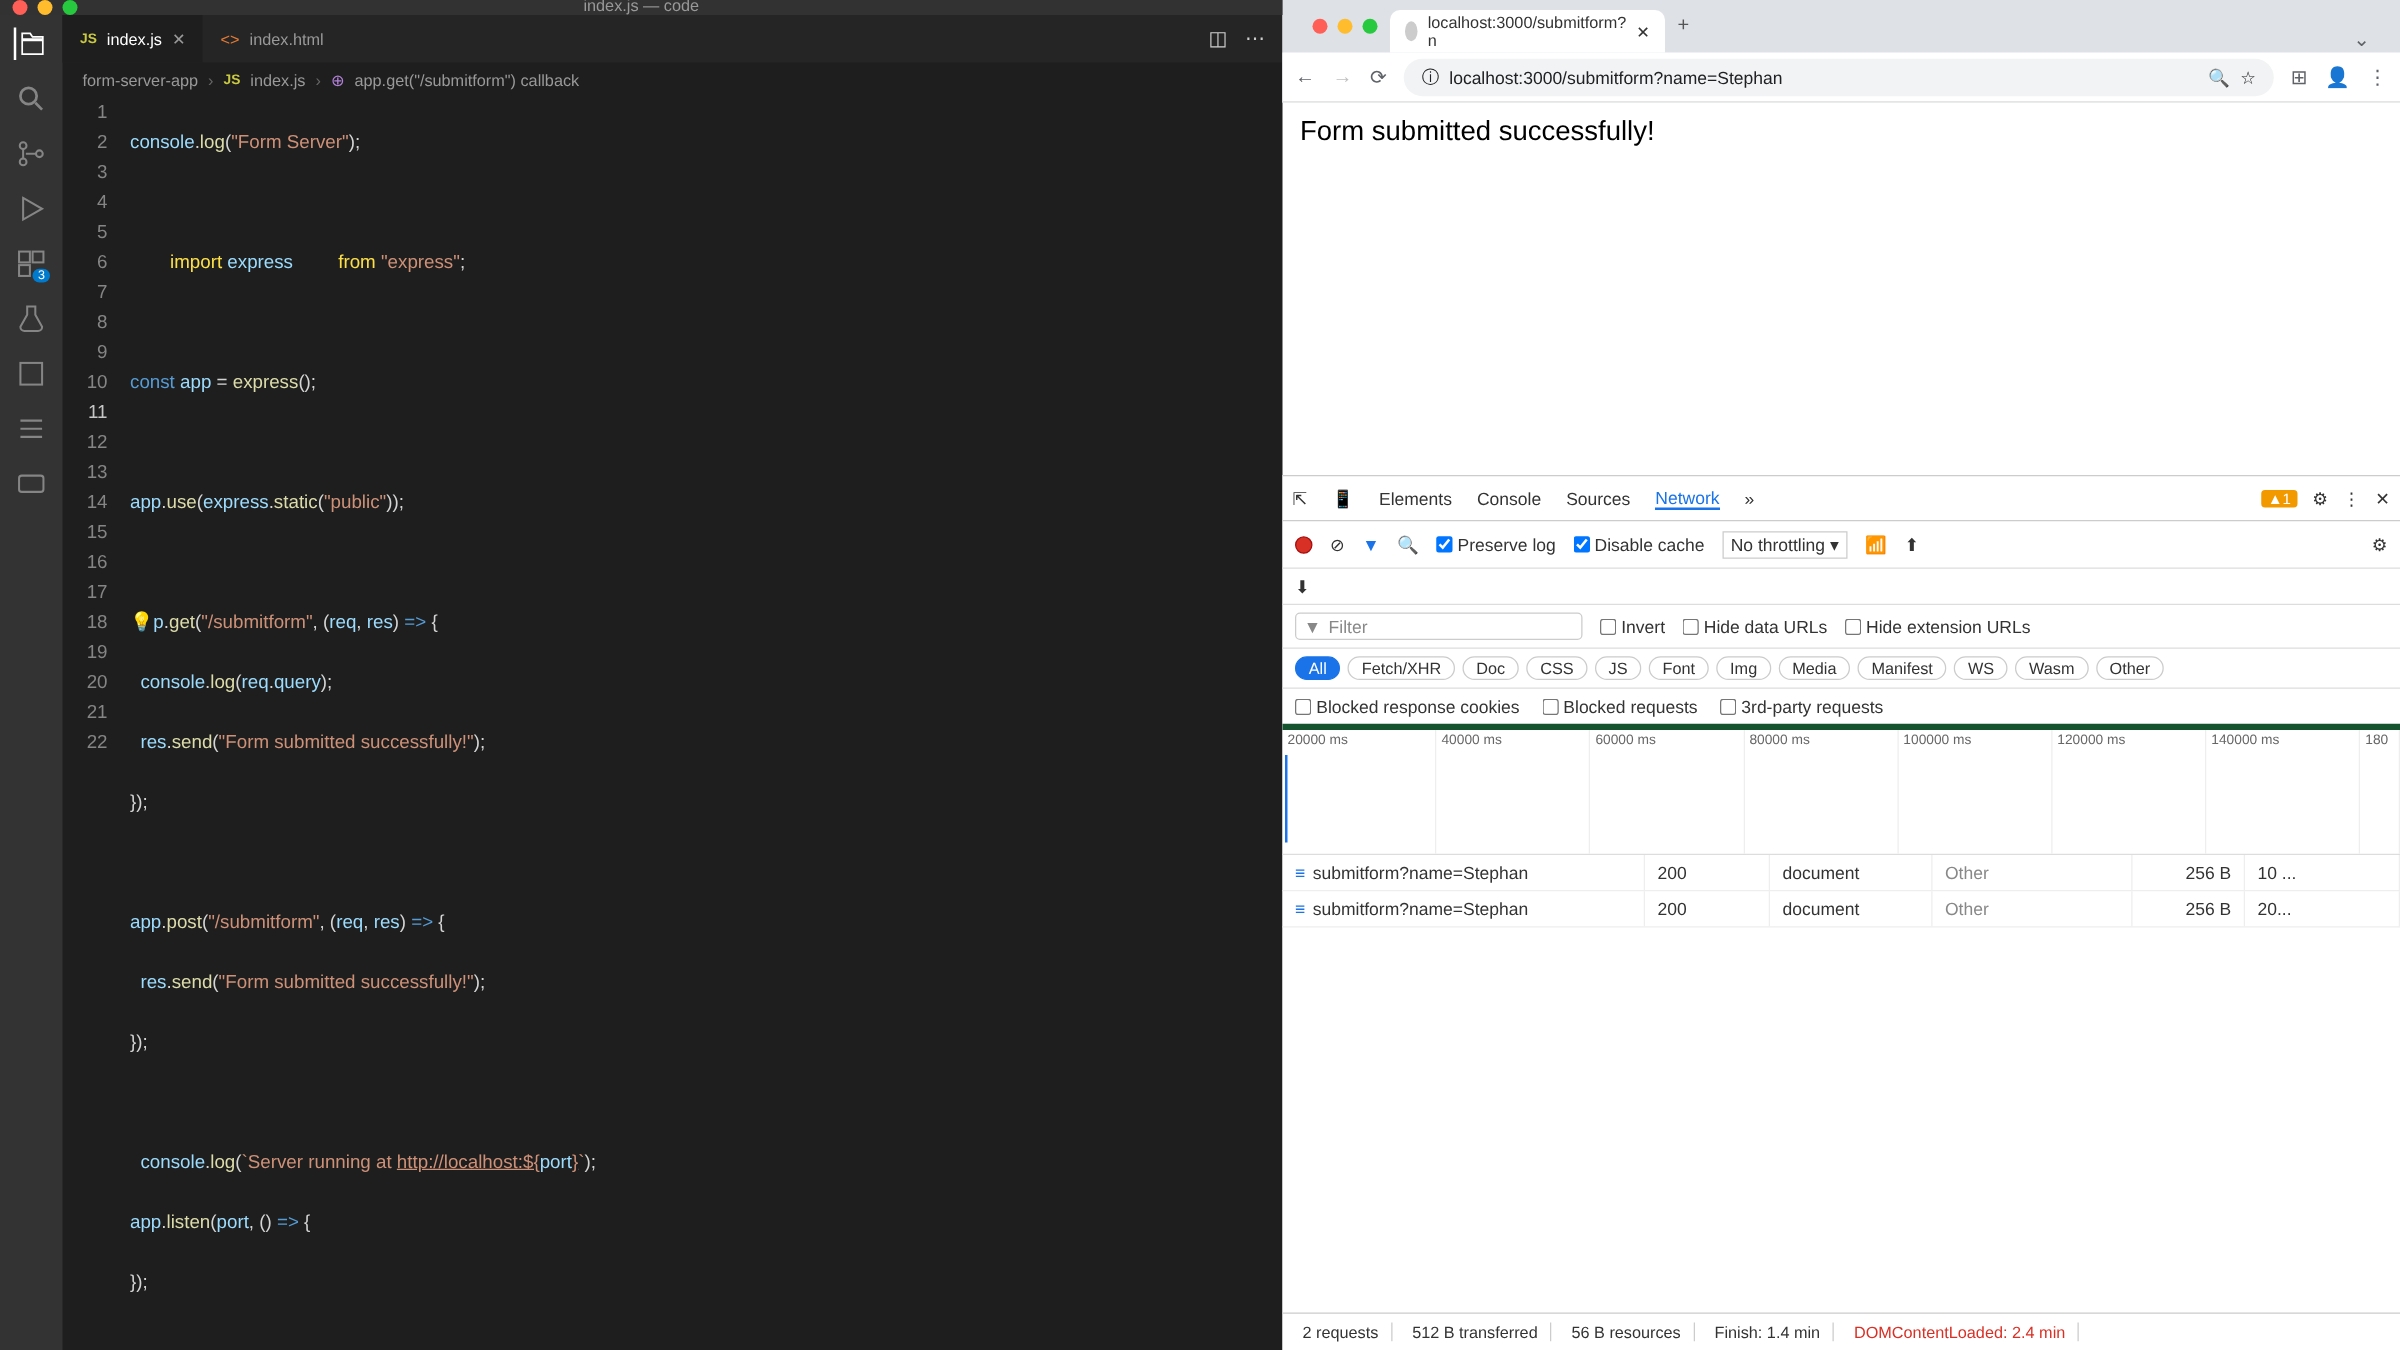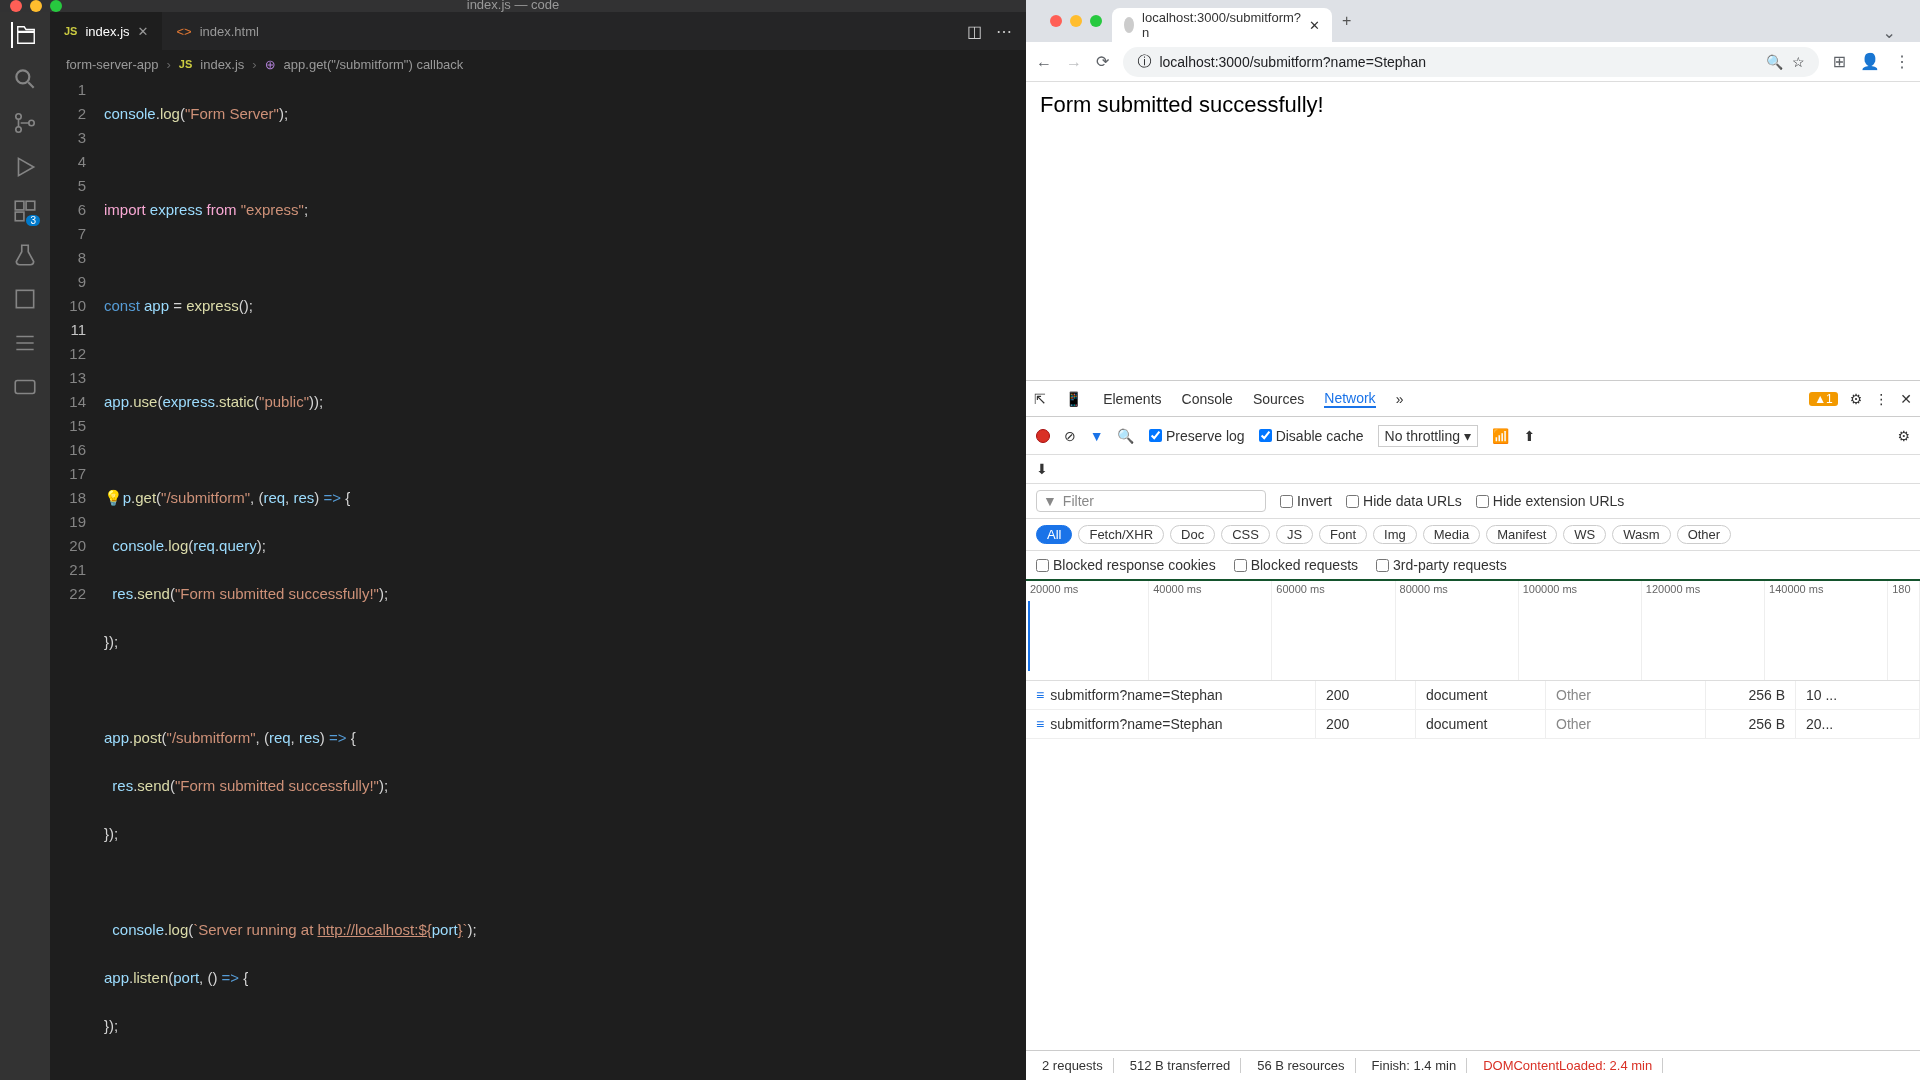--- a/index.html
+++ b/index.html
@@ -31,21 +31,21 @@
 
 .breadcrumb { height: 28px; padding: 0 16px; display: flex; align-items: center; gap: 8px; font-size: 13px; color: #999; }
 .bc-sep { color: #666; }
 
 .code { flex: 1; display: flex; font-family: Menlo, monospace; font-size: 15px; line-height: 24px; overflow: hidden; }
 .gutter { width: 54px; text-align: right; padding-right: 18px; color: #858585; }
 .gutter div { height: 24px; }
 .gutter .cur { color: #c6c6c6; }
 .lines { flex: 1; white-space: pre; }
 .lines .l { height: 24px; }
-.kw { color: #f9a8d4; } .str { color: #ce9178; } .fn { color: #dcdcaa; } .var { color: #9cdcfe; } .num { color: #b5cea8; } .decl { color: #569cd6; } .p { color: #d4d4d4; }
+.kw { color: #fde047; margin-left: 32px; } .str { color: #ce9178; } .fn { color: #dcdcaa; } .var { color: #9cdcfe; } .num { color: #b5cea8; } .decl { color: #569cd6; } .p { color: #d4d4d4; }
 .link { color: #ce9178; text-decoration: underline; }
 .bulb { color: #ffcc00; }
 
 
 .chrome { flex: 1; height: 100%; display: flex; flex-direction: column; background: #fff; }
 .chrometop { background: #dee1e6; }
 .chrometabs { height: 42px; display: flex; align-items: flex-end; padding: 0 24px; }
 .chtraffic { display: flex; gap: 8px; align-self: center; margin-right: 10px;}
 .chtab { background: #fff; border-radius: 8px 8px 0 0; height: 34px; display: flex; align-items: center; padding: 0 12px; gap: 8px; font-size: 13px; color: #333; max-width: 220px; }
 .chtab .favicon { width: 16px; height: 16px; background: #ccc; border-radius: 50%; }
@@ -65,21 +65,21 @@
 .reddot { width: 14px; height: 14px; background: #d93025; border-radius: 50%; border: 1px solid #a50e0e;}
 .cbx { display: flex; align-items: center; gap: 4px; }
 .sel { border: 1px solid #ccc; padding: 2px 6px; display: flex; gap: 4px;}
 
 .filterrow { padding: 6px 10px; border-bottom: 1px solid #ddd; display: flex; align-items:center; gap: 14px; flex-wrap: wrap;}
 .filterbox { border: 1px solid #ccc; border-radius: 4px; padding: 2px 6px; display:flex; align-items:center; gap:6px; width: 230px; color:#888;}
 .chips { display: flex; gap: 6px; flex-wrap: wrap;}
 .chip { border: 1px solid #ccc; border-radius: 10px; padding: 1px 10px; font-size: 13px; }
 .chip.active { background: #1a73e8; color: #fff; border-color: #1a73e8;}
 
-.blockedrow { padding: 6px 10px; border-bottom: 2px solid #14532d; display: flex; gap: 18px;}
+.blockedrow { padding: 6px 10px; border-bottom: 5px solid #14532d; display: flex; gap: 18px;}
 
 .timeline { height: 100px; border-bottom: 1px solid #ddd; display: flex; font-size: 11px; color: #666;}
 .timeline .tick { flex: 1; border-right: 1px solid #eee; padding: 2px 4px; position: relative;}
 .timeline .bar { position: absolute; top: 20px; width: 2px; height: 70px; background: #1a73e8;}
 
 .nettable { flex: 1; display: flex; flex-direction: column; font-size: 14px;}
 .nethdr, .netrow { display: flex; border-bottom: 1px solid #eee;}
 .nethdr > div, .netrow > div { padding: 6px 10px; border-right: 1px solid #eee; overflow: hidden; text-overflow: ellipsis; white-space: nowrap;}
 .c-name { width: 290px;} .c-status { width: 100px;} .c-type { width: 130px;} .c-init { width: 160px; color: #888;} .c-size { width: 90px; text-align: right;} .c-time { flex: 1;}
 .nethdr { background: #f1f3f4; font-weight: 500;}

